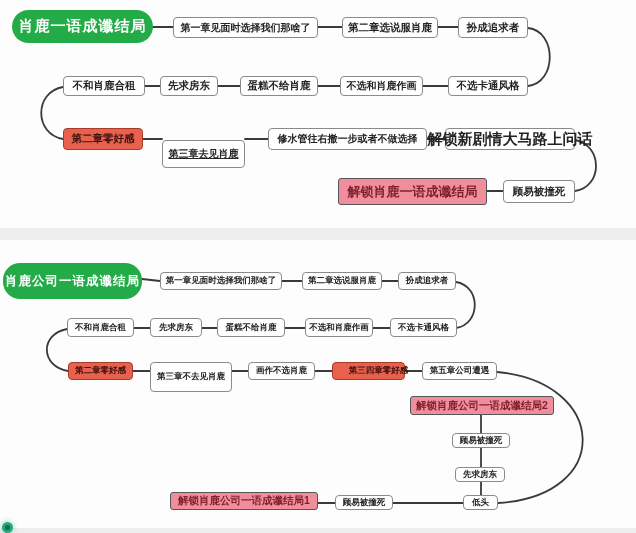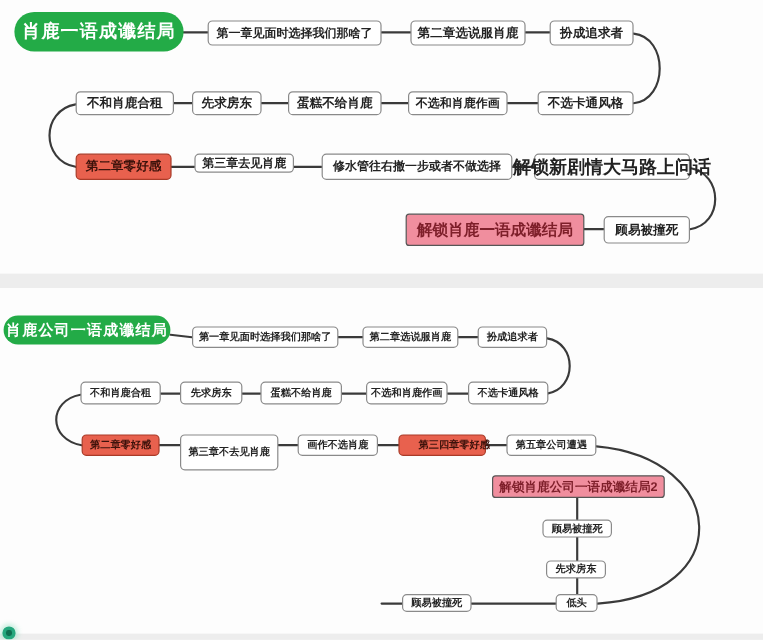--- a/index.html
+++ b/index.html
@@ -110,37 +110,38 @@
 <div class="node start" style="left: 12px; top: 10px; width: 141px; height: 33px; font-size: 15px; font-family: Liberation Serif, serif;">肖鹿一语成谶结局</div>
     <div class="node normal" style="left: 173px; top: 17px; width: 145px; height: 21px; font-size: 10px;">第一章见面时选择我们那啥了</div>
     <div class="node normal" style="left: 342px; top: 17px; width: 96px; height: 21px; font-size: 10.5px;">第二章选说服肖鹿</div>
     <div class="node normal" style="left: 458px; top: 17px; width: 70px; height: 21px; font-size: 10.5px;">扮成追求者</div>
     <div class="node normal" style="left: 448px; top: 76px; width: 80px; height: 20px; font-size: 10.5px;">不选卡通风格</div>
     <div class="node normal" style="left: 340px; top: 76px; width: 83px; height: 20px; font-size: 10px;">不选和肖鹿作画</div>
     <div class="node normal" style="left: 240px; top: 76px; width: 78px; height: 20px; font-size: 10.5px;">蛋糕不给肖鹿</div>
     <div class="node normal" style="left: 160px; top: 76px; width: 58px; height: 20px; font-size: 10.5px;">先求房东</div>
     <div class="node normal" style="left: 63px; top: 76px; width: 82px; height: 20px; font-size: 10.5px;">不和肖鹿合租</div>
     <div class="node bad" style="left: 63px; top: 128px; width: 80px; height: 22px; font-size: 10.5px;">第二章零好感</div>
-    <div class="node normal" style="left: 162px; top: 128px; width: 83px; height: 16px; font-size: 10px;">第三章去见肖鹿</div>
+    <div class="node normal" style="left: 162px; top: 140px; width: 83px; height: 28px; font-size: 10px; text-decoration: underline;">第三章去见肖鹿</div>
     <div class="node normal" style="left: 268px; top: 128px; width: 159px; height: 22px; font-size: 10px;">修水管往右撤一步或者不做选择</div>
     <div class="node normal" style="left: 445px; top: 128px; width: 130px; height: 22px; font-size: 15px;">解锁新剧情大马路上问话</div>
     <div class="node normal" style="left: 503px; top: 180px; width: 72px; height: 23px; font-size: 10.5px;">顾易被撞死</div>
     <div class="node ending" style="left: 338px; top: 178px; width: 149px; height: 27px; font-size: 13px;">解锁肖鹿一语成谶结局</div>
-    <div class="node start" style="left: 3px; top: 263px; width: 139px; height: 24px; font-size: 12.5px;">肖鹿公司一语成谶结局</div>
+    <div class="node start" style="left: 3px; top: 263px; width: 139px; height: 36px; font-size: 12.5px;">肖鹿公司一语成谶结局</div>
     <div class="node normal" style="left: 160px; top: 272px; width: 122px; height: 18px; font-size: 8.5px;">第一章见面时选择我们那啥了</div>
     <div class="node normal" style="left: 302px; top: 272px; width: 80px; height: 18px; font-size: 8.5px;">第二章选说服肖鹿</div>
     <div class="node normal" style="left: 398px; top: 272px; width: 58px; height: 18px; font-size: 8.5px;">扮成追求者</div>
     <div class="node normal" style="left: 390px; top: 318px; width: 67px; height: 19px; font-size: 8.5px;">不选卡通风格</div>
     <div class="node normal" style="left: 305px; top: 318px; width: 68px; height: 19px; font-size: 8.5px;">不选和肖鹿作画</div>
     <div class="node normal" style="left: 217px; top: 318px; width: 68px; height: 19px; font-size: 8.5px;">蛋糕不给肖鹿</div>
     <div class="node normal" style="left: 150px; top: 318px; width: 52px; height: 19px; font-size: 8.5px;">先求房东</div>
     <div class="node normal" style="left: 67px; top: 318px; width: 67px; height: 19px; font-size: 8.5px;">不和肖鹿合租</div>
     <div class="node bad" style="left: 68px; top: 362px; width: 65px; height: 18px; font-size: 8.5px;">第二章零好感</div>
     <div class="node normal" style="left: 150px; top: 362px; width: 82px; height: 30px; font-size: 8.5px;">第三章不去见肖鹿</div>
     <div class="node normal" style="left: 248px; top: 362px; width: 67px; height: 18px; font-size: 8.5px;">画作不选肖鹿</div>
     <div class="node bad" style="left: 332px; top: 362px; width: 73px; height: 18px; font-size: 8.5px; padding-left: 20px;">第三四章零好感</div>
     <div class="node normal" style="left: 422px; top: 362px; width: 75px; height: 18px; font-size: 8.5px;">第五章公司遭遇</div>
     <div class="node ending" style="left: 410px; top: 396px; width: 144px; height: 19px; font-size: 10.5px;">解锁肖鹿公司一语成谶结局2</div>
     <div class="node normal" style="left: 452px; top: 433px; width: 58px; height: 15px; font-size: 8.5px;">顾易被撞死</div>
     <div class="node normal" style="left: 455px; top: 467px; width: 50px; height: 15px; font-size: 8.5px;">先求房东</div>
     <div class="node normal" style="left: 463px; top: 495px; width: 35px; height: 15px; font-size: 8.5px;">低头</div>
     <div class="node normal" style="left: 335px; top: 495px; width: 58px; height: 15px; font-size: 8.5px;">顾易被撞死</div>
+    <div class="node ending" style="left: 170px; top: 492px; width: 148px; height: 18px; font-size: 10.5px;">解锁肖鹿公司一语成谶结局1</div>
   </div>
 
 </body></html>

